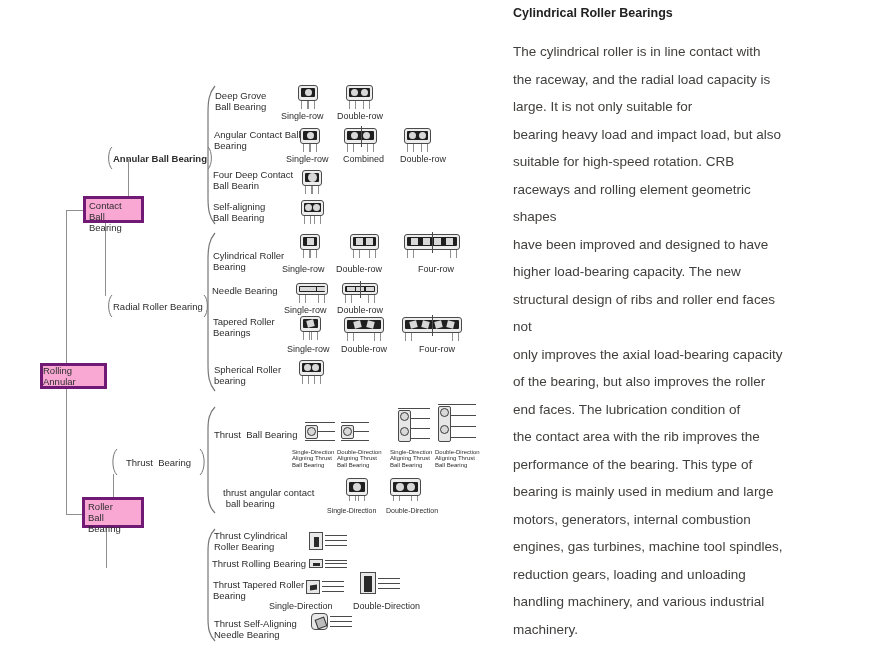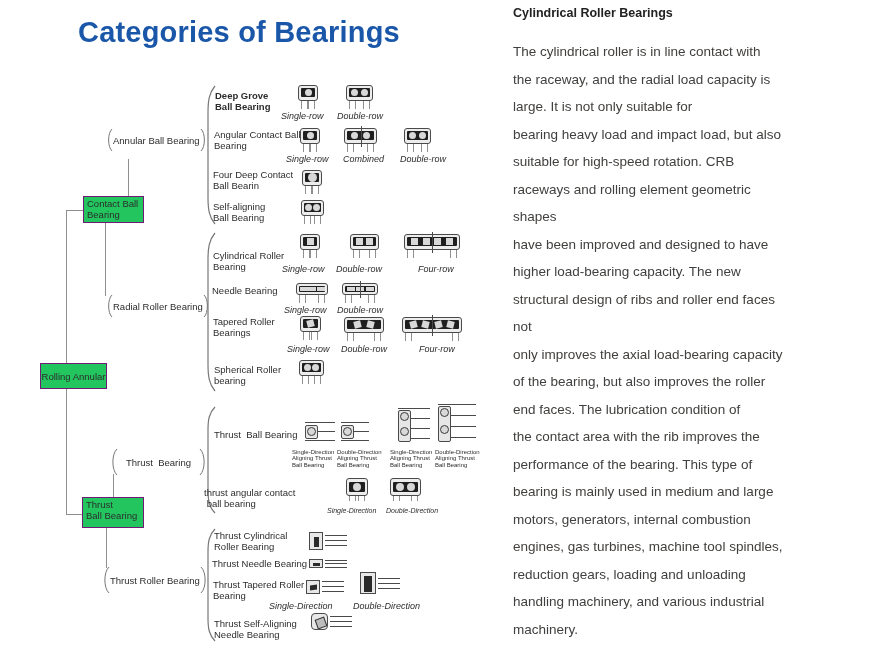--- a/index.html
+++ b/index.html
@@ -1,27 +1,27 @@
 <!DOCTYPE html>
 <html><head>
 <meta charset="utf-8">
 <style>
   html,body{margin:0;padding:0;background:#fff;}
   .stage{position:relative;width:869px;height:667px;background:#fff;overflow:hidden;
          font-family:"Liberation Sans",sans-serif;}
   .abs{position:absolute;}
   
   .ln{position:absolute;background:#8f8f8f;}
-  .nbox{position:absolute;border:1px solid #701a75;background:#22c55e;color:#2d2d2d;
+  .nbox{position:absolute;border:3px solid #701a75;background:#f9a8d4;color:#2d2d2d;
         font-size:9.5px;line-height:11px;padding:1px 3px;white-space:pre-line;box-sizing:border-box;}
   .nbox.c{display:flex;align-items:center;justify-content:center;padding:0;}
   .branch{position:absolute;display:flex;align-items:center;color:#2d2d2d;font-size:9.5px;white-space:pre;}
   .branch svg{flex:none;}
   .leaf{position:absolute;color:#2d2d2d;font-size:9.5px;line-height:10.5px;white-space:pre-line;}
-  .cap{position:absolute;color:#2d2d2d;font-size:9px;white-space:nowrap;font-style:italic;}
+  .cap{position:absolute;color:#2d2d2d;font-size:9px;white-space:nowrap;}
   .cap.sm{font-size:7px;}
   .tinycap{position:absolute;color:#2d2d2d;font-size:6px;line-height:6.4px;white-space:pre-line;width:46px;}
   .title{position:absolute;font-weight:bold;color:#1a57a9;font-size:29px;letter-spacing:.2px;white-space:nowrap;}
   
   .bicon{position:absolute;}
   .shell{position:relative;border:1px solid #4a4a4a;background:#ededed;border-radius:3px;
          height:16px;box-sizing:border-box;padding:2px 2px 0;}
   .band{position:relative;height:9px;background:#1f1f1f;border-radius:1px;
         display:flex;align-items:center;justify-content:space-evenly;}
   .ball{width:7px;height:7px;border-radius:50%;background:#d8d8d8;flex:none;}
@@ -50,37 +50,36 @@
   
   .article-h{position:absolute;left:513px;top:6px;font-size:12.5px;font-weight:bold;color:#222;}
   .article-b{position:absolute;left:513px;top:38px;width:335px;font-size:13.5px;line-height:27.5px;
              color:#42403e;white-space:pre-line;}
 </style>
 </head>
 <body>
 
 <div class="stage">
 
-  <div class="title" style="left:78px;top:16px;">Categories of Bearings</div>
 
   <div class="ln" style="left:66px;top:210px;width:1px;height:305px;"></div>
   <div class="ln" style="left:66px;top:210px;width:18px;height:1px;"></div>
   <div class="ln" style="left:66px;top:514px;width:18px;height:1px;"></div>
   <div class="ln" style="left:128px;top:159px;width:1px;height:38px;"></div>
   <div class="ln" style="left:105px;top:223px;width:1px;height:73px;"></div>
   <div class="ln" style="left:113px;top:474px;width:1px;height:24px;"></div>
   <div class="ln" style="left:106px;top:528px;width:1px;height:40px;"></div>
 
   <div class="nbox c" style="left:40px;top:363px;width:67px;height:26px;">Rolling Annular</div>
   <div class="nbox" style="left:83px;top:196px;width:61px;height:27px;">Contact Ball
 Bearing</div>
-  <div class="nbox" style="left:82px;top:497px;width:62px;height:31px;">Thrust
-Ball Bearing</div>
-
-  <div class="branch" style="left:106px;top:128px;height:24px;">
+  <div class="nbox" style="left:82px;top:497px;width:62px;height:31px;">Roller
+Ball Bearing</div>
+
+  <div class="branch" style="left:106px;top:146px;height:24px;font-weight:bold;">
     <svg width="7" height="24">
         <path d="M6 1 C1.5 5,1.5 19,6 23" fill="none" stroke="#777" stroke-width="1"></path>
       </svg>
     <span>Annular Ball Bearing</span>
     <svg width="7" height="24">
         <path d="M1 1 C5.5 5,5.5 19,1 23" fill="none" stroke="#777" stroke-width="1"></path>
       </svg>
   </div>
   <div class="branch" style="left:110px;top:448px;height:28px;">
     <svg width="8" height="28">
@@ -93,64 +92,55 @@
   </div>
   <div class="branch" style="left:106px;top:294px;height:24px;">
     <svg width="7" height="24">
         <path d="M6 1 C1.5 5,1.5 19,6 23" fill="none" stroke="#777" stroke-width="1"></path>
       </svg>
     <span>Radial Roller Bearing</span>
     <svg width="7" height="24">
         <path d="M1 1 C5.5 5,5.5 19,1 23" fill="none" stroke="#777" stroke-width="1"></path>
       </svg>
   </div>
-  <div class="branch" style="left:102px;top:566px;height:28px;">
-    <svg width="8" height="28">
-        <path d="M7 1 C1.5 6,1.5 22,7 27" fill="none" stroke="#777" stroke-width="1"></path>
-      </svg>
-    <span>Thrust Roller Bearing</span>
-    <svg width="8" height="28">
-        <path d="M1 1 C6.5 6,6.5 22,1 27" fill="none" stroke="#777" stroke-width="1"></path>
-      </svg>
-  </div>
 
   <svg class="abs" style="left:205px;top:85px;" width="12" height="140">
     <path d="M10 1 C4 8,3 16,3 28 L3 112 C3 124,4 132,10 139" fill="none" stroke="#777" stroke-width="1.2"></path>
     </svg>
   <svg class="abs" style="left:205px;top:232px;" width="12" height="160">
     <path d="M10 1 C4 8,3 16,3 28 L3 132 C3 144,4 152,10 159" fill="none" stroke="#777" stroke-width="1.2"></path>
     </svg>
   <svg class="abs" style="left:205px;top:406px;" width="12" height="108">
     <path d="M10 1 C4 7,3 14,3 24 L3 84 C3 94,4 101,10 107" fill="none" stroke="#777" stroke-width="1.2"></path>
     </svg>
   <svg class="abs" style="left:205px;top:528px;" width="12" height="114">
     <path d="M10 1 C4 7,3 14,3 24 L3 90 C3 100,4 107,10 113" fill="none" stroke="#777" stroke-width="1.2"></path>
     </svg>
 
-  <div class="leaf" style="left:215px;top:91px;font-weight:bold;">Deep Grove
+  <div class="leaf" style="left:215px;top:91px;">Deep Grove
 Ball Bearing</div>
   <div class="leaf" style="left:214px;top:130px;">Angular Contact Ball
 Bearing</div>
   <div class="leaf" style="left:213px;top:170px;">Four Deep Contact
 Ball Bearin</div>
   <div class="leaf" style="left:213px;top:202px;">Self-aligning
 Ball Bearing</div>
   <div class="leaf" style="left:213px;top:251px;">Cylindrical Roller
 Bearing</div>
   <div class="leaf" style="left:212px;top:286px;">Needle Bearing</div>
   <div class="leaf" style="left:213px;top:317px;">Tapered Roller
 Bearings</div>
   <div class="leaf" style="left:214px;top:365px;">Spherical Roller
 bearing</div>
   <div class="leaf" style="left:214px;top:430px;">Thrust&nbsp;&nbsp;Ball Bearing</div>
-  <div class="leaf" style="left:204px;top:488px;">thrust angular contact
+  <div class="leaf" style="left:223px;top:488px;">thrust angular contact
 &nbsp;ball bearing</div>
   <div class="leaf" style="left:214px;top:531px;">Thrust Cylindrical
 Roller Bearing</div>
-  <div class="leaf" style="left:212px;top:559px;">Thrust Needle Bearing</div>
+  <div class="leaf" style="left:212px;top:559px;">Thrust Rolling Bearing</div>
   <div class="leaf" style="left:213px;top:580px;">Thrust Tapered Roller
 Bearing</div>
   <div class="leaf" style="left:214px;top:619px;">Thrust Self-Aligning
 Needle Bearing</div>
 
   <div class="bicon" style="left:298px;top:85px;width:20px;">
     <div class="shell">
         <div class="band">
           <span class="ball"></span>
         </div>

